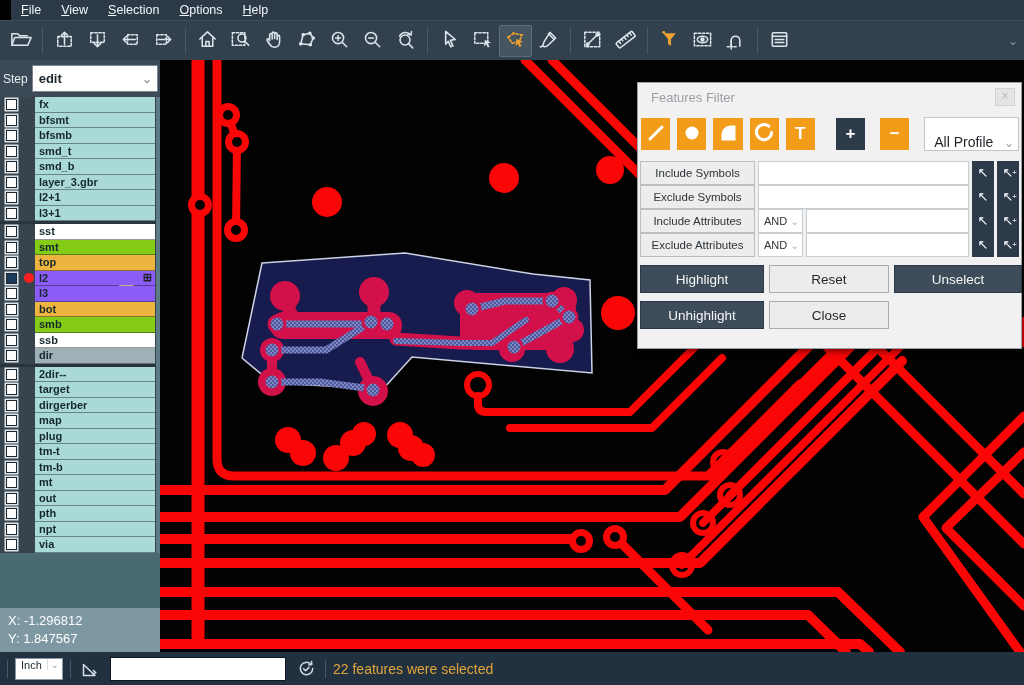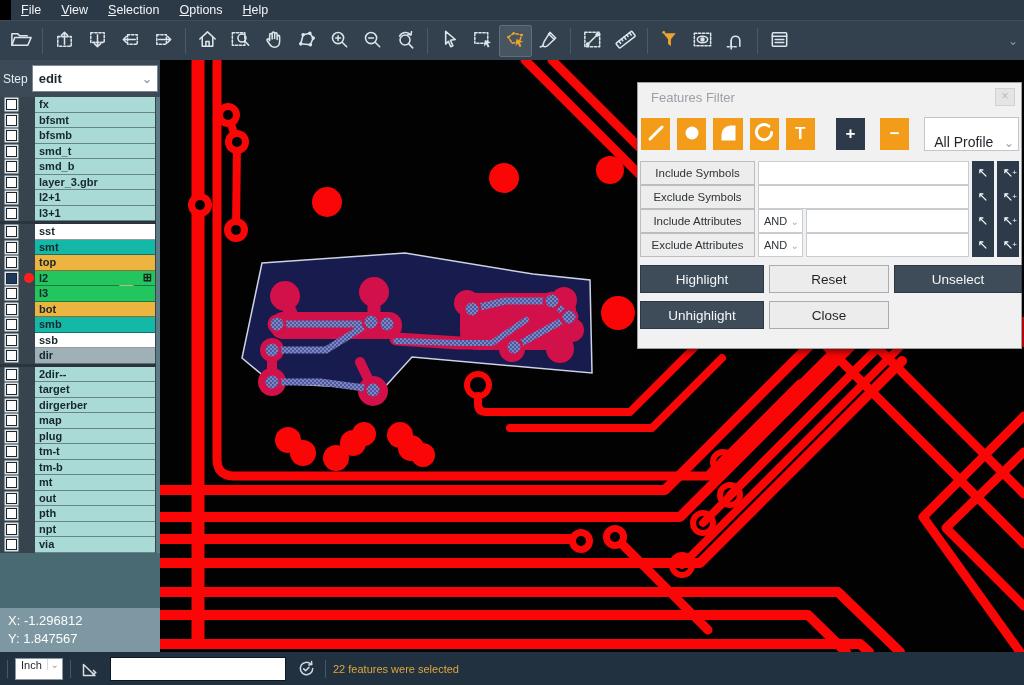--- a/index.html
+++ b/index.html
@@ -35,23 +35,23 @@
   .lrow { height:15.5px; display:flex; align-items:stretch; }
   .cbcol { width:22px; display:flex; align-items:center; justify-content:center; background:#38444d; }
   .cb { width:11px; height:11px; background:#fdfdfd; border:1px solid #1d262d; box-shadow:0 0 0 1.5px #dde4e9; }
   .cb.checked { background:#1c3a5c; }
   .dotcol { width:13px; display:flex; align-items:center; justify-content:center; background:#38444d; }
   .reddot { width:10px; height:10px; border-radius:50%; background:#ff1f1f; }
   .lname { flex:1; margin-right:5px; display:flex; align-items:center; padding:0 3px 0 4px;
     font-size:11px; font-weight:600; color:#15262e; border-bottom:1px solid rgba(20,28,34,.45); }
   .c-cyan  { background:#a9dad6; }
   .c-white { background:#ffffff; }
-  .c-green { background:#14b8a6; }
+  .c-green { background:#84cc16; }
   .c-amber { background:#eeb440; }
-  .c-gold  { background:#22c55e;text-align:center; }
+  .c-gold  { background:#8b5cf6;text-align:center; }
   .c-gray  { background:#9fb0b6; }
   .badge { margin-left:auto; background:#f6ecc4; border:1px solid #c9b87e; border-radius:7px;
     font-size:9.5px; font-weight:700; color:#33280a; padding:0 5px; line-height:11px;margin-top:28px; }
   .gridglyph { font-size:11px; color:#222; margin-left:5px; line-height:11px; }
   #scrollstrip { position:absolute; right:0; top:0; width:4px; height:456px; background:#5c7b84; }
   #sbempty { flex:1; background:#4a6a73; }
   #coords { height:44px; background:#7d98a2; color:#fdfdfd; font-size:13px; padding:4px 0 0 8px; line-height:18px; }
 
   
   #canvas { position:absolute; left:160px; top:60px; z-index:1; background:#000; }
@@ -91,21 +91,21 @@
 
   
   #bottombar { position:absolute; left:0; top:652px; width:1024px; height:33px; background:#223140;
     display:flex; align-items:center; z-index:6; }
   .bsep { width:1px; height:18px; background:#46586c; margin:0 7px; }
   #unitsel { width:48px; height:22px; background:#fff; border:1px solid #8b98a3; display:flex;
     align-items:flex-start; font-size:11px; color:#1c262c; padding-left:5px; }
   #unitsel .chev { margin-left:auto; color:#9aa4ad; font-size:10px; padding-right:3px; border-left:1px solid #d7dde2; padding-left:3px; }
   #cmdinput { width:176px; height:24px; border:1px solid #0e1822; background:#fff; margin-left:8px;
     font-family:"Liberation Sans",sans-serif; font-size:12px; padding:0 4px; }
-  #statusmsg { color:#e0a63b; font-size:11px; }
+  #statusmsg { color:#e0a63b; font-size:14px; }
   .bicon { display:flex; align-items:center; justify-content:center; width:24px; }
 </style>
 </head>
 <body>
 
 <div id="app">
 
   <div id="menubar">
       <span class="mi"><u>F</u>ile</span>
       <span class="mi"><u>V</u>iew</span>

